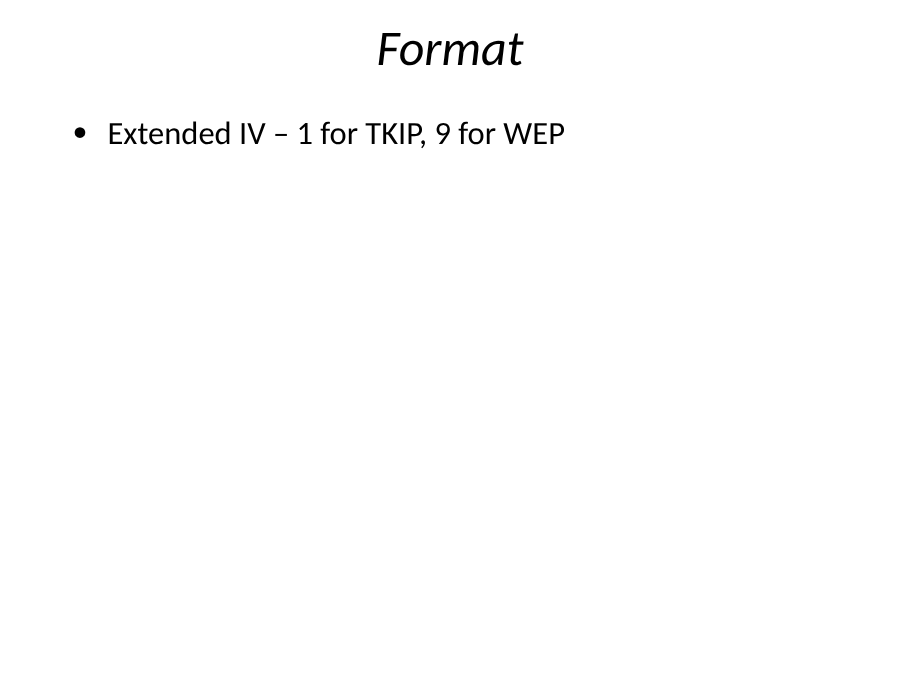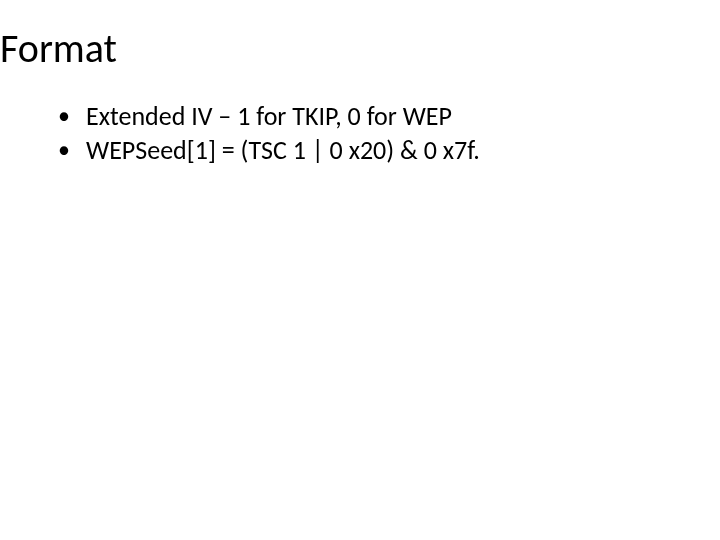--- a/index.html
+++ b/index.html
@@ -11,25 +11,27 @@
     font-family: Calibri, "Segoe UI", Arial, sans-serif;
     color: #000000;
   }
   .slide {
     width: 720px;
     height: 540px;
     position: relative;
     box-sizing: border-box;
   }
   .title {
+    text-align: center;
     font-size: 40px;
     font-weight: 400;
-    padding-top: 24px;
+    padding-top: 14px;
     padding-bottom: 10px;
     letter-spacing: 0px;
+    font-style: italic;
   }
   .content {
     padding: 18px 40px 0 58px;
   }
   ul.bullets {
     list-style: none;
     margin: 0;
     padding: 0;
   }
   ul.bullets > li {
@@ -48,17 +50,16 @@
     line-height: 1.25;
   }
 </style>
 </head>
 <body>
 
 <div class="slide">
   <div class="title">Format</div>
   <div class="content">
     <ul class="bullets">
-      <li><span>Extended IV – 1 for TKIP, 0 for WEP</span></li>
-      <li><span>WEPSeed[1] = (TSC 1 | 0 x20) &amp; 0 x7f.</span></li>
+      <li><span>Extended IV – 1 for TKIP, 9 for WEP</span></li>
     </ul>
   </div>
 </div>
 
 </body></html>

